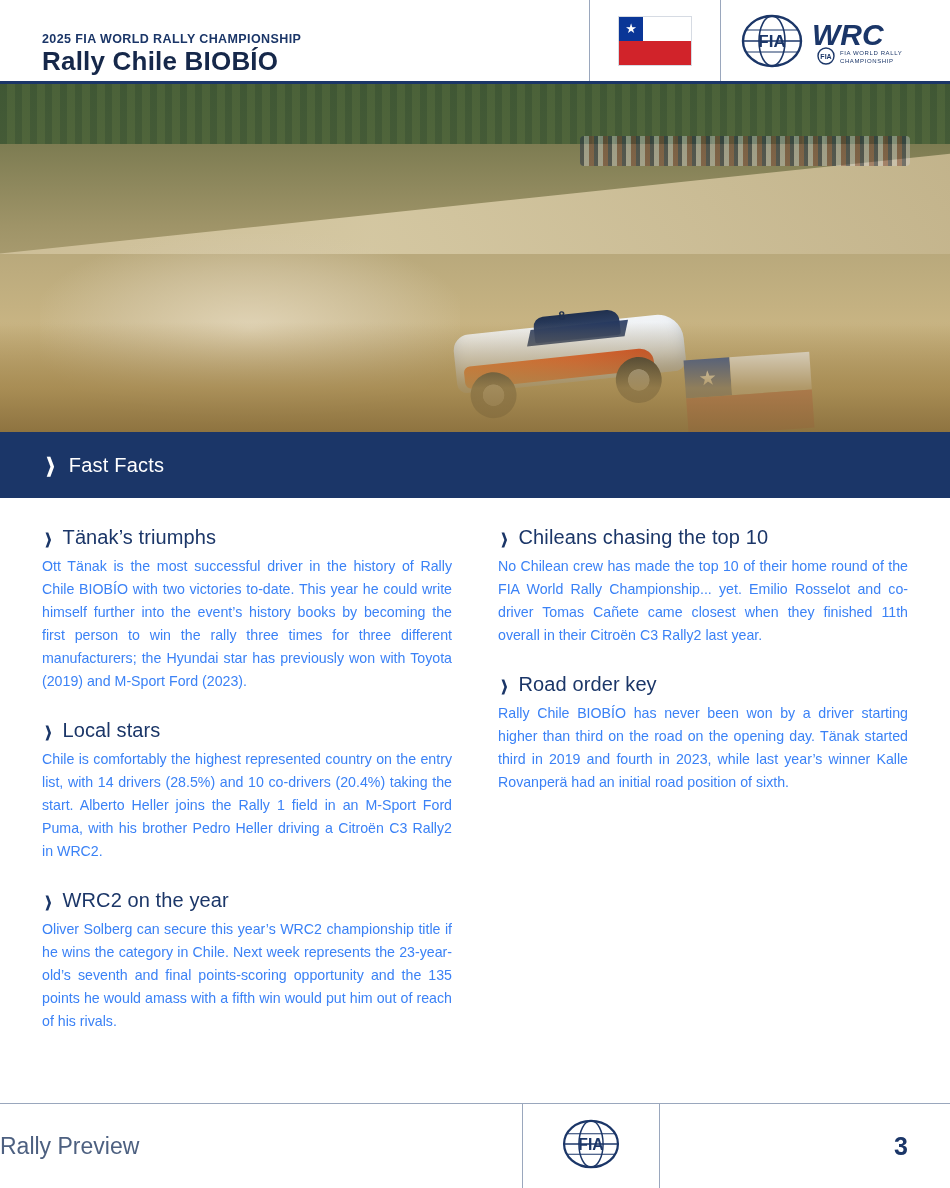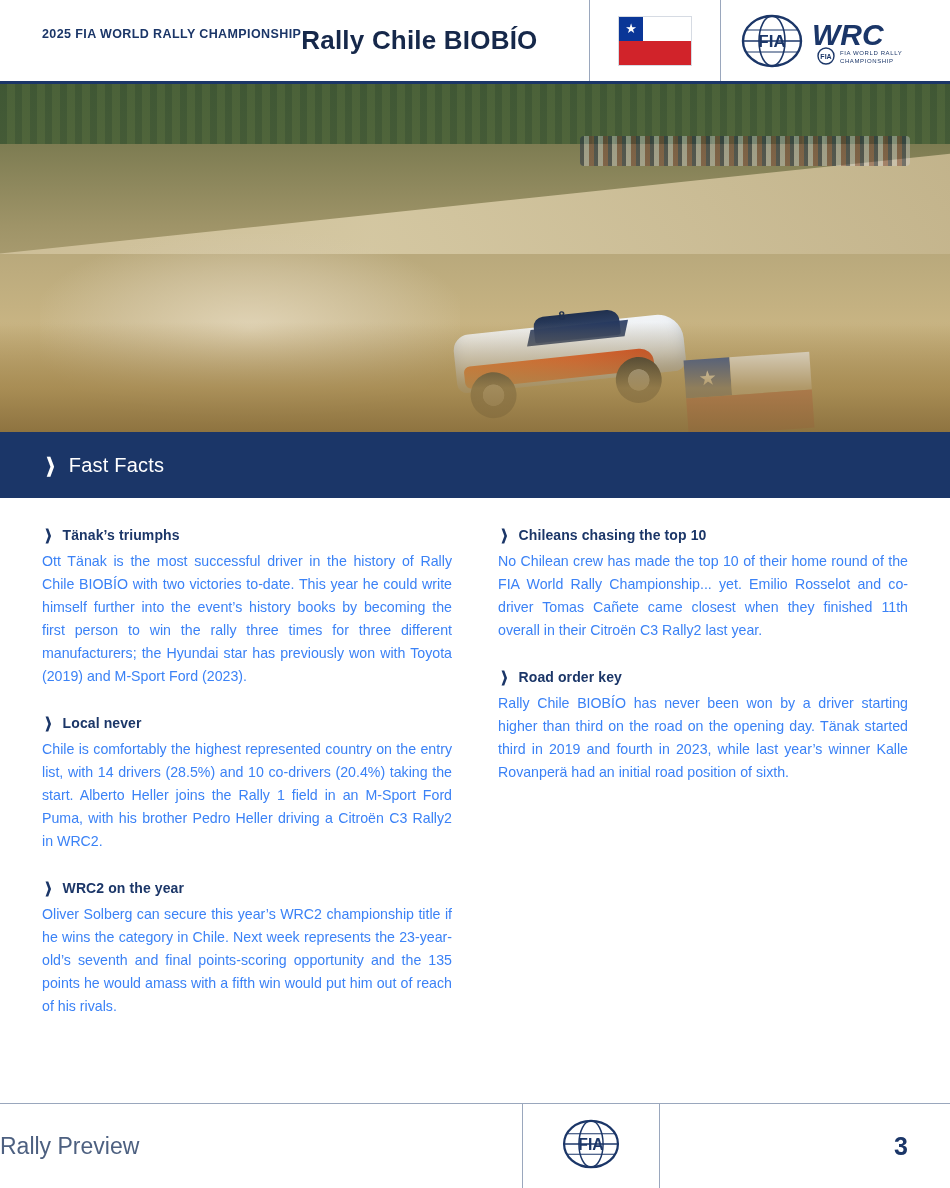--- a/index.html
+++ b/index.html
@@ -28,22 +28,22 @@
     height: 84px;
     display: flex;
     align-items: stretch;
     border-bottom: 3px solid #1b3668;
     box-sizing: border-box;
   }
   .header-left {
     flex: 1;
     padding: 27px 0 0 42px;
     display: flex;
-    flex-direction: row;
-    justify-content: flex-start;
+    flex-direction: column;
+    justify-content: center;
   }
   .kicker {
     font-size: 12.5px;
     font-weight: bold;
     letter-spacing: 0.4px;
     color: #1b3668;
     text-transform: uppercase;
     margin-bottom: 2px;
   }
   .event-title {
@@ -242,24 +242,23 @@
     margin-bottom: 6px;
   }
   .block-head .chev {
     font-size: 15px;
     margin-right: 8px;
     transform: scaleX(0.75);
     display: inline-block;
     color: #1b3668;
   }
   .block-head .h {
-    font-size: 14px;
+    font-size: 20px;
     color: #1b3668;
     letter-spacing: 0.1px;
-    font-weight: bold;
   }
   .block-body {
     font-size: 14.2px;
     line-height: 1.62;
     color: #3b82f6;
     text-align: justify;
     text-justify: inter-word;
     hyphens: auto;
   }
 
@@ -375,21 +374,21 @@
         <div class="block-head">
           <span class="chev">❱</span>
           <span class="h">Tänak’s triumphs</span>
         </div>
         <div class="block-body">Ott Tänak is the most successful driver in the history of Rally Chile BIOBÍO with two victories to-date. This year he could write himself further into the event’s history books by becoming the first person to win the rally three times for three different manufacturers; the Hyundai star has previously won with Toyota (2019) and M-Sport Ford (2023).</div>
       </div>
 
       <div class="block">
         <div class="block-head">
           <span class="chev">❱</span>
-          <span class="h">Local never</span>
+          <span class="h">Local stars</span>
         </div>
         <div class="block-body">Chile is comfortably the highest represented country on the entry list, with 14 drivers (28.5%) and 10 co-drivers (20.4%) taking the start. Alberto Heller joins the Rally 1 field in an M-Sport Ford Puma, with his brother Pedro Heller driving a Citroën C3 Rally2 in WRC2.</div>
       </div>
 
       <div class="block">
         <div class="block-head">
           <span class="chev">❱</span>
           <span class="h">WRC2 on the year</span>
         </div>
         <div class="block-body">Oliver Solberg can secure this year’s WRC2 championship title if he wins the category in Chile. Next week represents the 23-year-old’s seventh and final points-scoring opportunity and the 135 points he would amass with a fifth win would put him out of reach of his rivals.</div>

